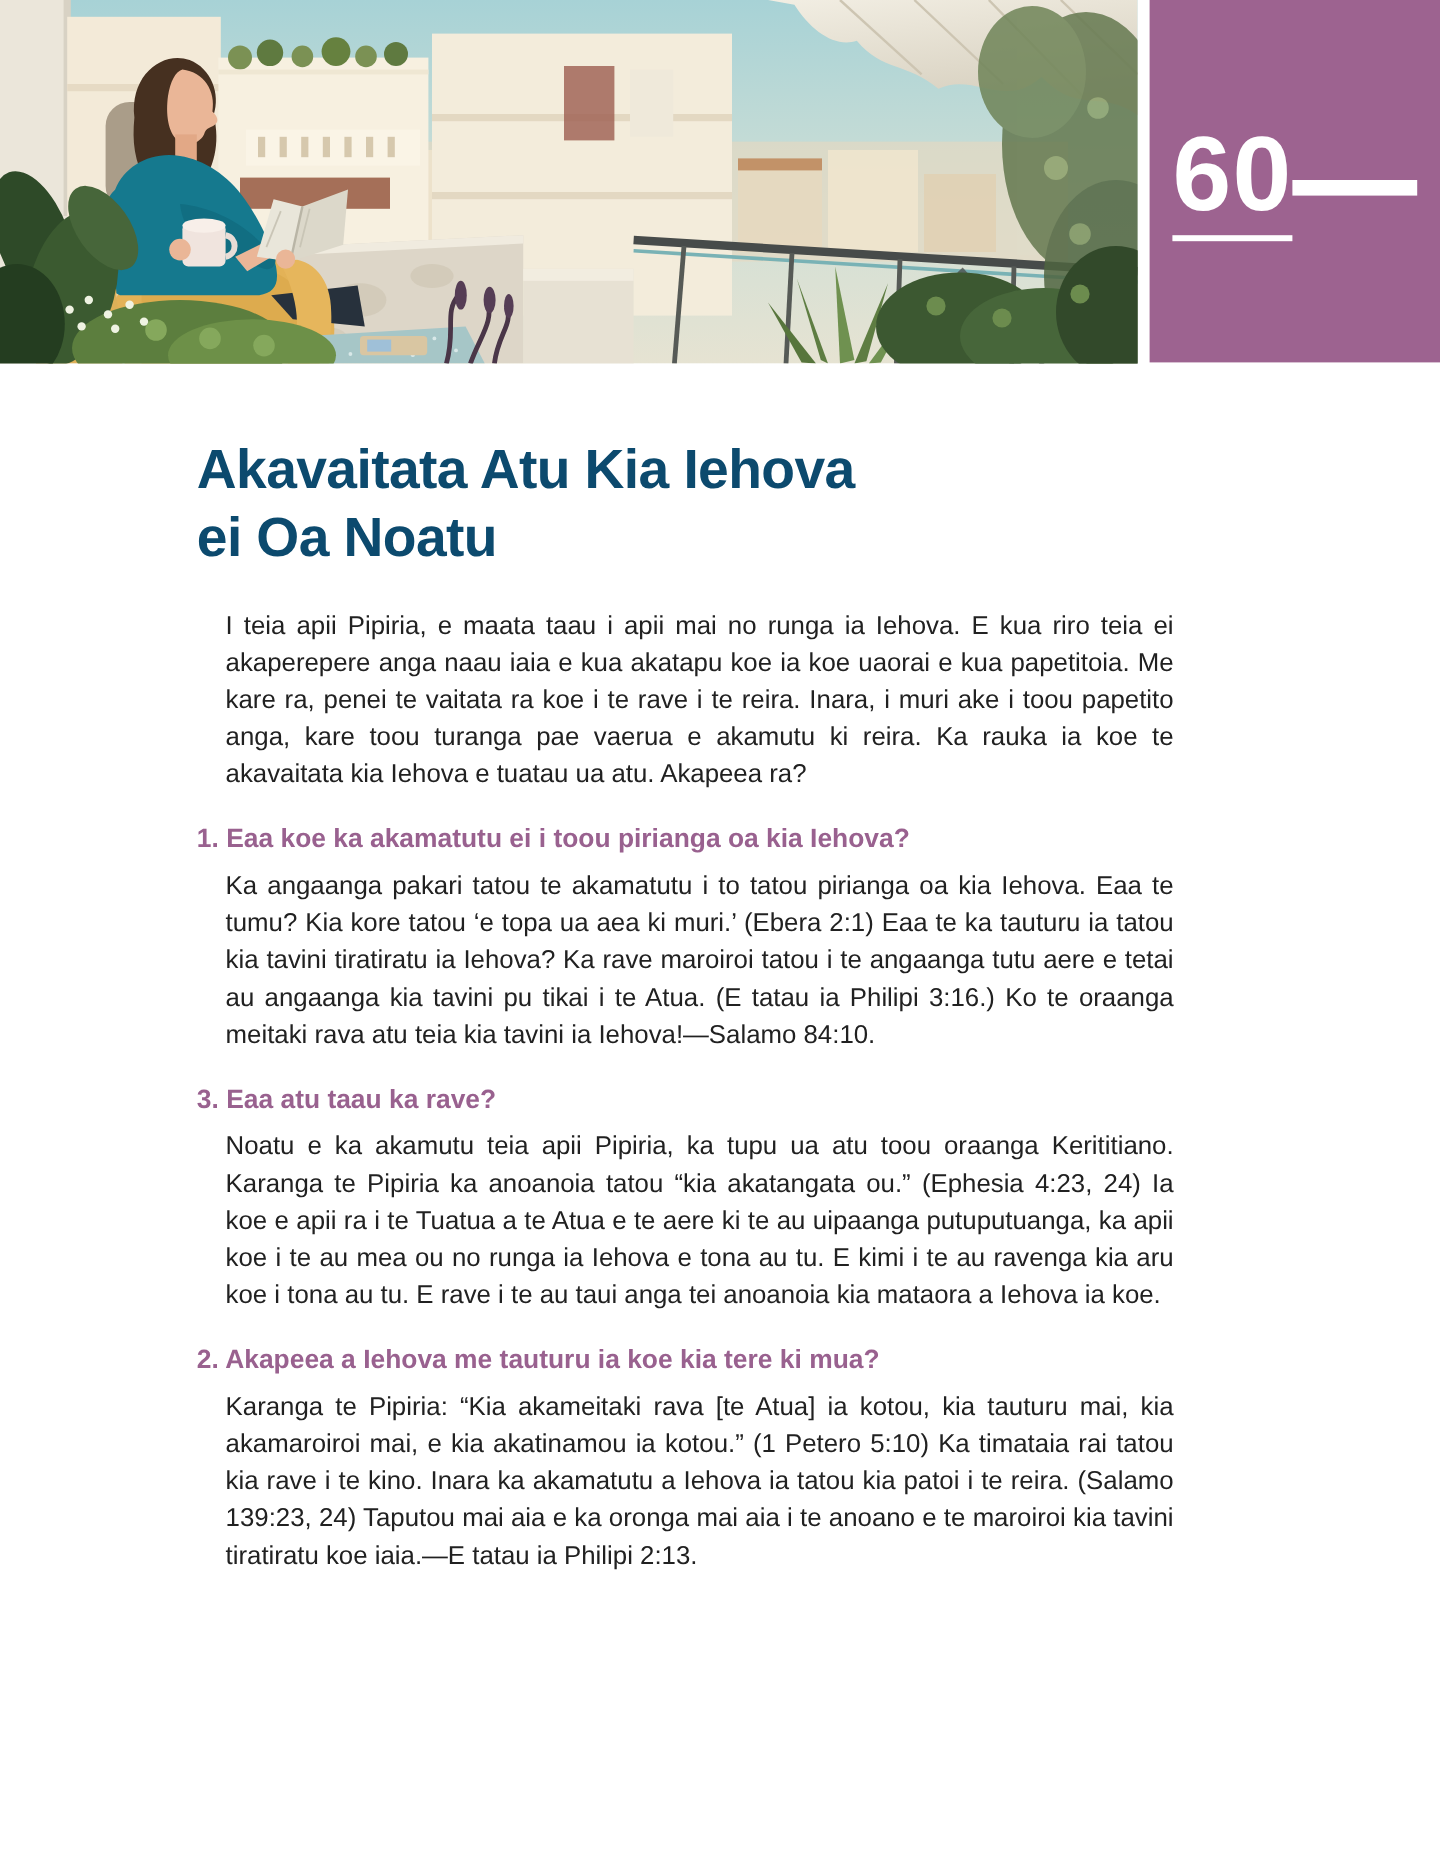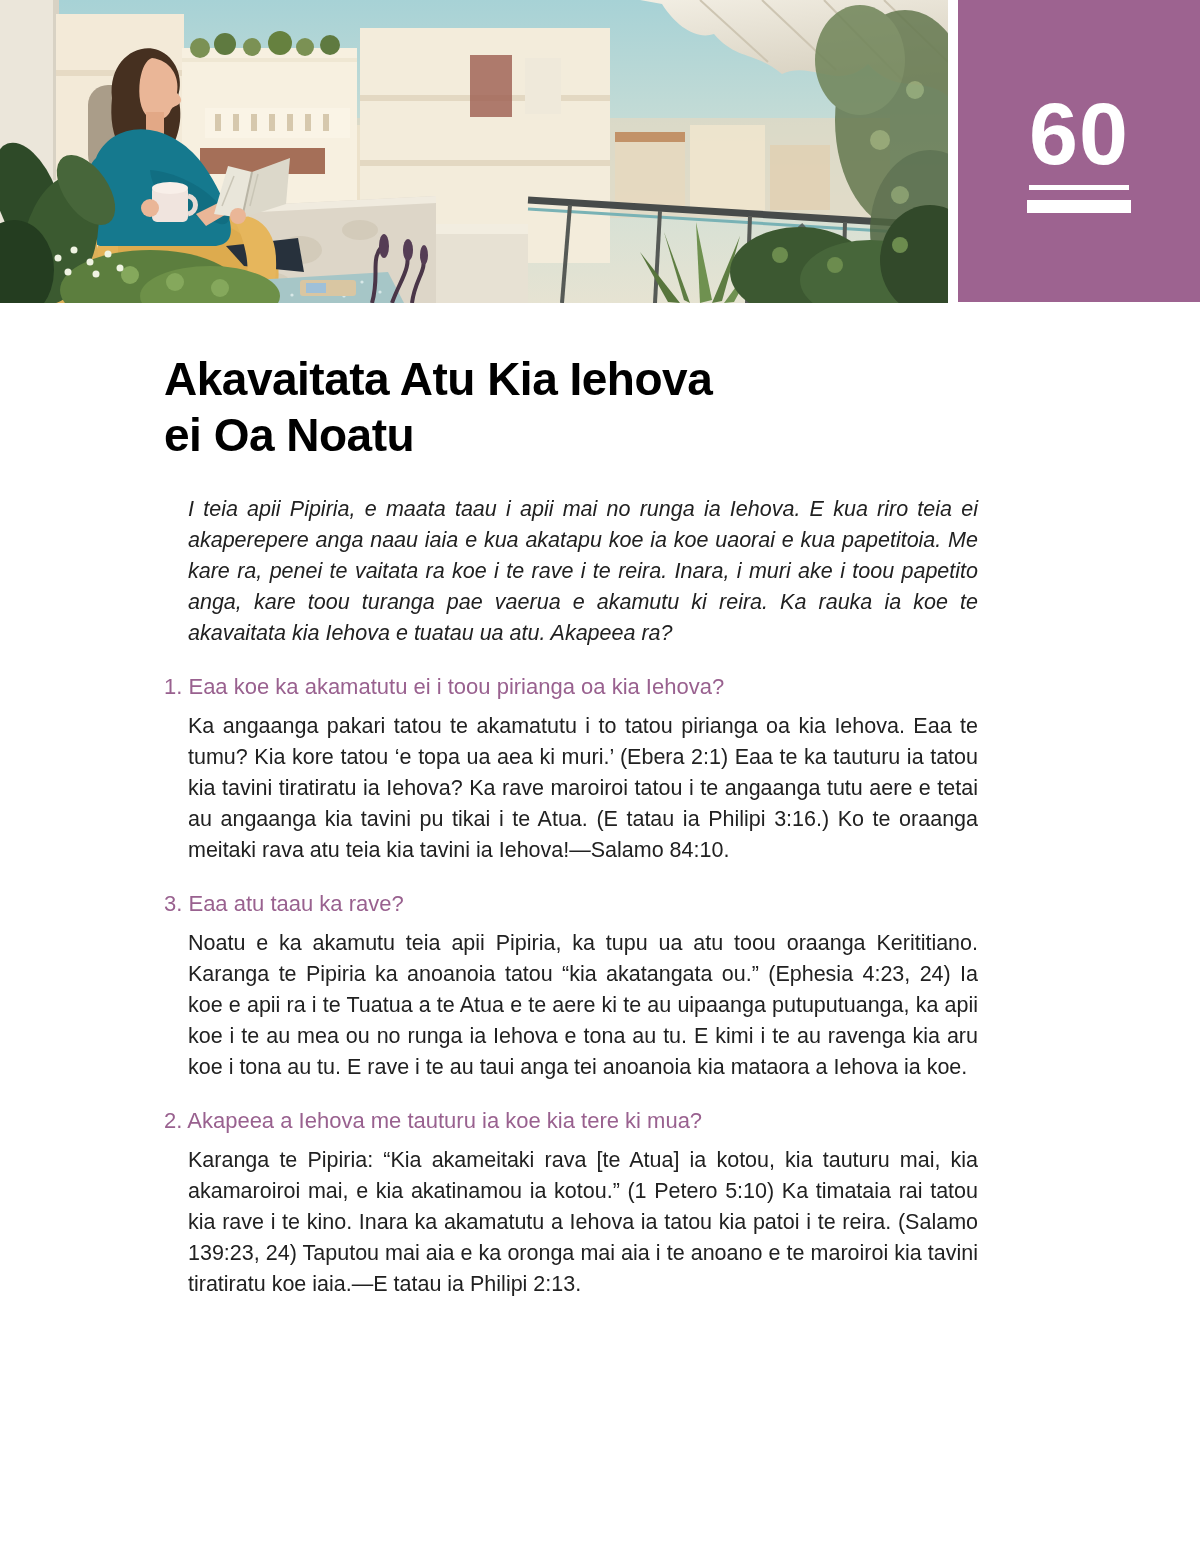--- a/index.html
+++ b/index.html
@@ -7,40 +7,40 @@
     position:relative;width:1200px;height:1543px;background:#ffffff;
     font-family:"Liberation Sans",sans-serif;color:#1e1e1e;overflow:hidden;
   }
   
   .header{position:absolute;top:0;left:0;width:1200px;height:303px;}
   .photo{position:absolute;left:0;top:0;width:948px;height:303px;overflow:hidden;}
   .photo svg{display:block;width:948px;height:303px;}
   .chapter{
     position:absolute;left:958px;top:0;width:242px;height:302px;
     background:var(--accent-block,#9d6390);
-    display:flex;flex-direction:column;align-items:center;justify-content:center;
+    display:flex;flex-direction:row;align-items:center;justify-content:center;
   }
   .chapter-num{
     font-size:88px;line-height:1;font-weight:bold;color:#ffffff;
     border-bottom:5px solid #ffffff;padding-bottom:7px;letter-spacing:1px;
   }
   .chapter-bar{width:104px;height:13px;background:#ffffff;margin-top:10px;}
   
   .body-col{position:absolute;top:303px;left:164px;width:816px;}
   .title{
-    margin-top:48px;font-size:46px;line-height:56px;font-weight:bold;
-    color:#000000;letter-spacing:-0.5px;
+    margin-top:60px;font-size:46px;line-height:56px;font-weight:bold;
+    color:#0c4a6e;letter-spacing:-0.5px;
   }
   .para{
     width:790px;margin:10px 0 0 24px;font-size:21.5px;line-height:31px;
     text-align:justify;color:#212121;
   }
-  .intro{margin-top:30px;font-style:italic;}
+  .intro{margin-top:30px;}
   .sec-h{
-    margin:24px 0 0 0;font-size:22px;line-height:28px;font-weight:normal;
+    margin:24px 0 0 0;font-size:22px;line-height:28px;font-weight:bold;
     color:var(--accent-heading,#99618f);
   }
   .b{font-weight:normal;}
 </style>
 </head>
 <body>
 
 <div class="page">
 
   <div class="header">

